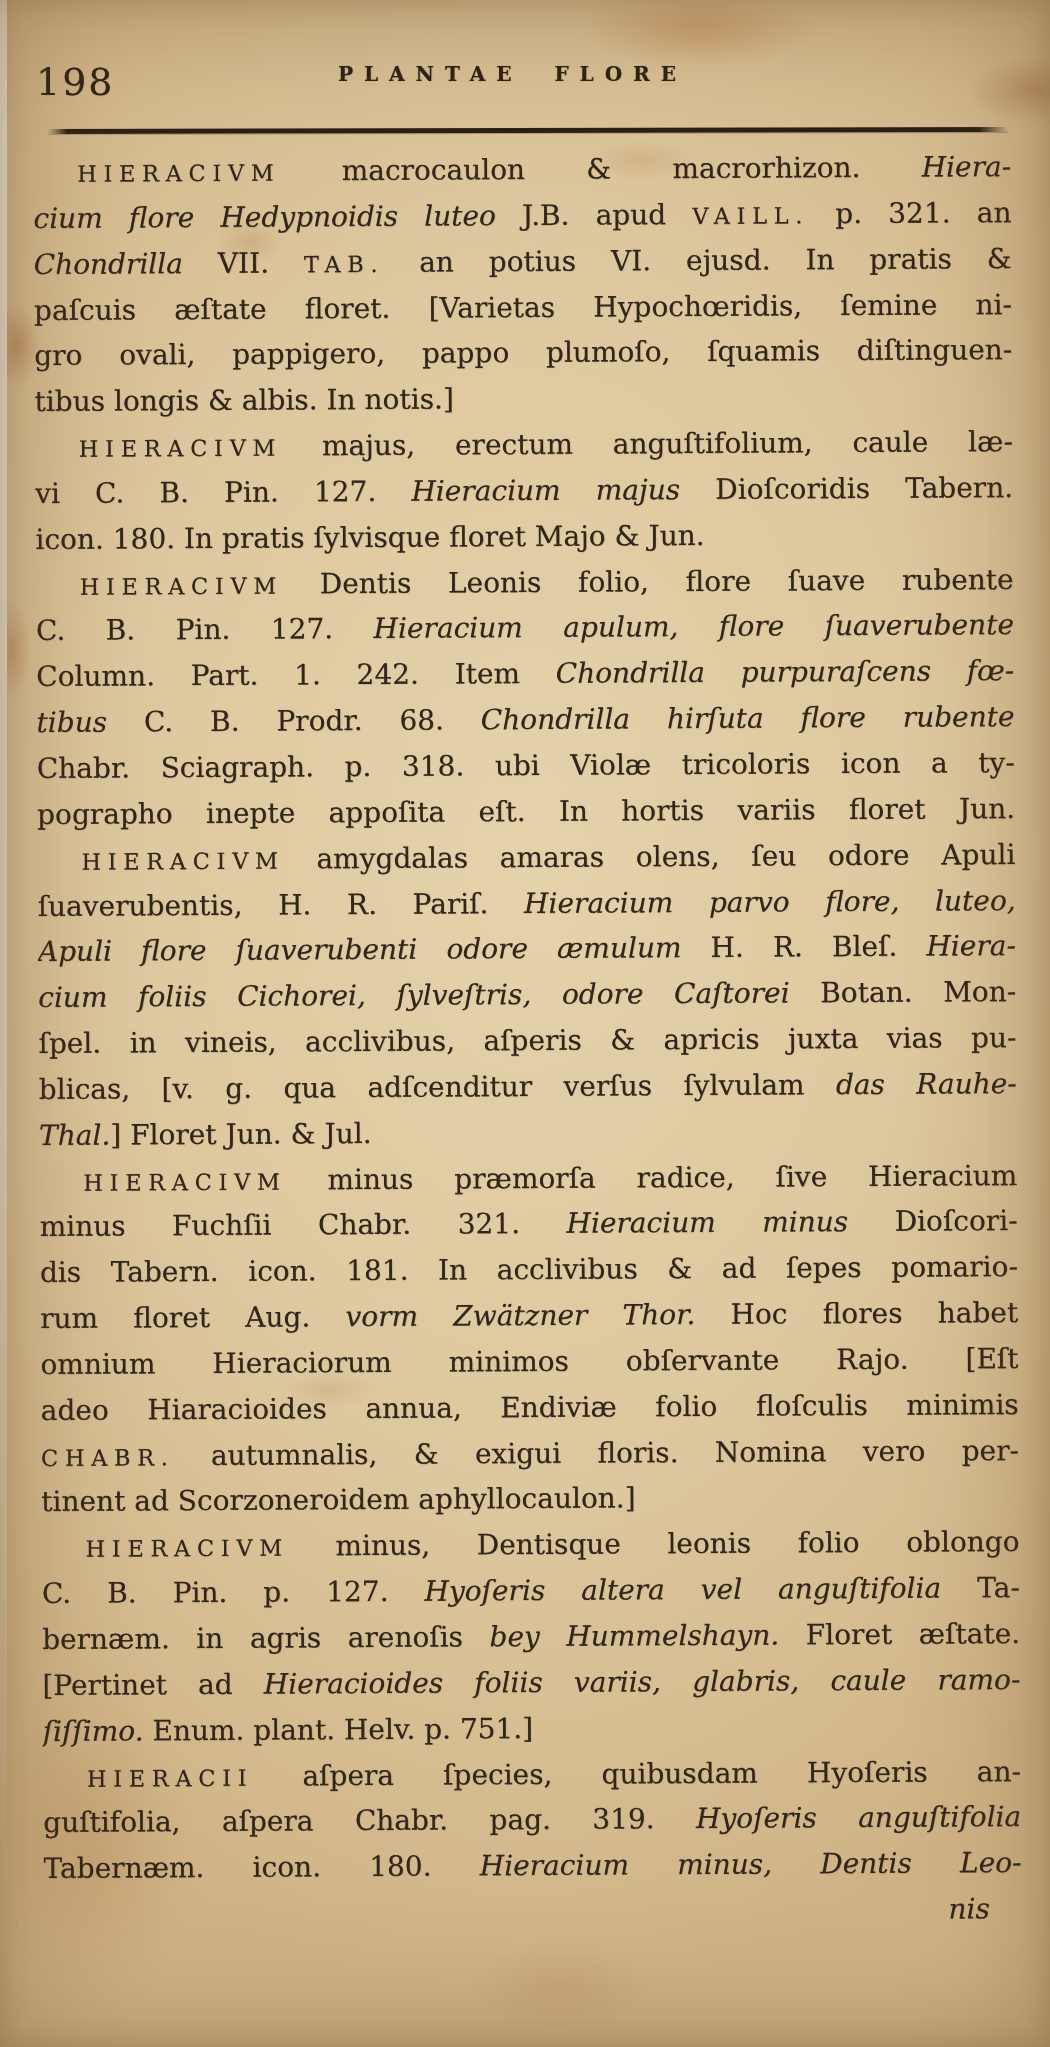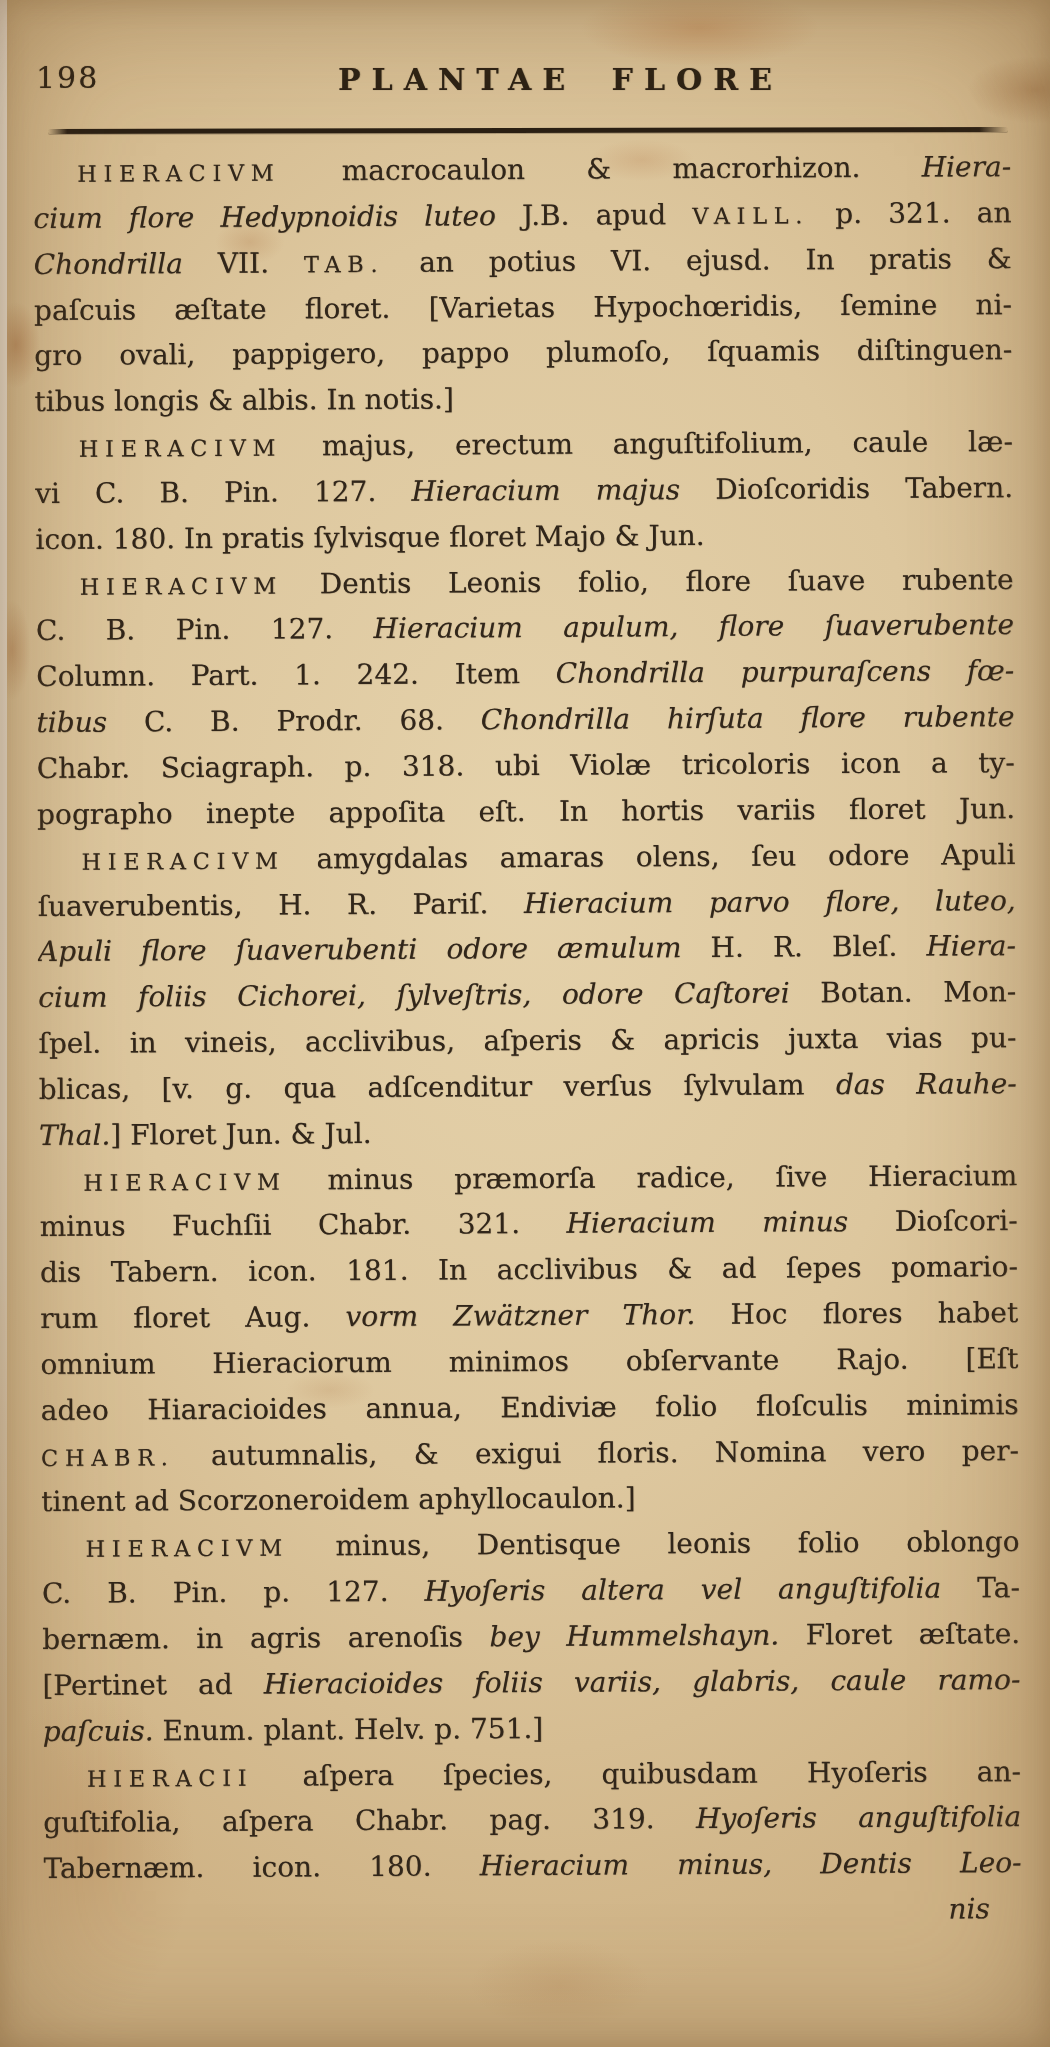--- a/index.html
+++ b/index.html
@@ -26,26 +26,26 @@
   .vignette{
     position:absolute;inset:0;pointer-events:none;
     box-shadow:inset 0 0 130px rgba(110,75,35,.45), inset 0 0 28px rgba(110,75,35,.28);
   }
   .scan-edge{
     position:absolute;left:0;top:0;width:7px;height:100%;
     background:linear-gradient(to bottom, #f3ece0 0%, #efe6d6 55%, rgba(239,230,214,0) 95%);
   }
   .pagenum{
     position:absolute;left:36px;top:60px;
-    font-size:30px;color:#2e2316;letter-spacing:2px;
+    font-size:38px;color:#2e2316;letter-spacing:2px;
     text-shadow:0 0 1px rgba(46,35,22,.55);
   }
   .running-title{
     position:absolute;left:338px;top:62px;
-    font-size:30px;font-weight:bold;color:#2b2114;
+    font-size:20px;font-weight:bold;color:#2b2114;
     letter-spacing:11px;word-spacing:14px;
     text-shadow:0.4px 0.4px 1px rgba(43,33,20,.5);
   }
   .rule{
     position:absolute;left:48px;top:128px;width:960px;height:5px;
     background:linear-gradient(to right, rgba(43,32,20,0), #2b2014 2%, #2b2014 97%, rgba(43,32,20,0));
     border-radius:2px;transform:rotate(-0.12deg);
     box-shadow:0 1px 0 rgba(43,32,20,.25);
   }
   .text-block{
@@ -105,21 +105,21 @@
     <div class="line"><span>dis Tabern. icon. 181. In acclivibus &amp; ad ſepes pomario-</span></div>
     <div class="line"><span>rum floret Aug. </span><span class="i">vorm Zwätzner Thor.</span><span> Hoc flores habet</span></div>
     <div class="line"><span>omnium Hieraciorum minimos obſervante Rajo. [Eſt</span></div>
     <div class="line"><span>adeo Hiaracioides annua, Endiviæ folio floſculis minimis</span></div>
     <div class="line"><span class="sc">CHABR.</span><span> autumnalis, &amp; exigui floris. Nomina vero per-</span></div>
     <div class="line end"><span>tinent ad Scorzoneroidem aphyllocaulon.]</span></div>
     <div class="line indent"><span class="sc">HIERACIVM</span><span> minus, Dentisque leonis folio oblongo</span></div>
     <div class="line"><span>C. B. Pin. p. 127. </span><span class="i">Hyoſeris altera vel anguſtifolia</span><span> Ta-</span></div>
     <div class="line"><span>bernæm. in agris arenoſis </span><span class="i">bey Hummelshayn.</span><span> Floret æſtate.</span></div>
     <div class="line"><span>[Pertinet ad </span><span class="i">Hieracioides foliis variis, glabris, caule ramo-</span></div>
-    <div class="line end"><span class="i">paſcuis.</span><span> Enum. plant. Helv. p. 751.]</span></div>
+    <div class="line end"><span class="i">ſiſſimo.</span><span> Enum. plant. Helv. p. 751.]</span></div>
     <div class="line indent"><span class="sc">HIERACII</span><span> aſpera ſpecies, quibusdam Hyoſeris an-</span></div>
     <div class="line"><span>guſtifolia, aſpera Chabr. pag. 319. </span><span class="i">Hyoſeris anguſtifolia</span></div>
     <div class="line"><span>Tabernæm. icon. 180. </span><span class="i">Hieracium minus,</span><span> </span><span class="i">Dentis Leo-</span></div>
     <div class="catchword">nis</div>
 </div>
 
 <div class="scan-edge"></div>
 <div class="vignette"></div>
 
 </body></html>

